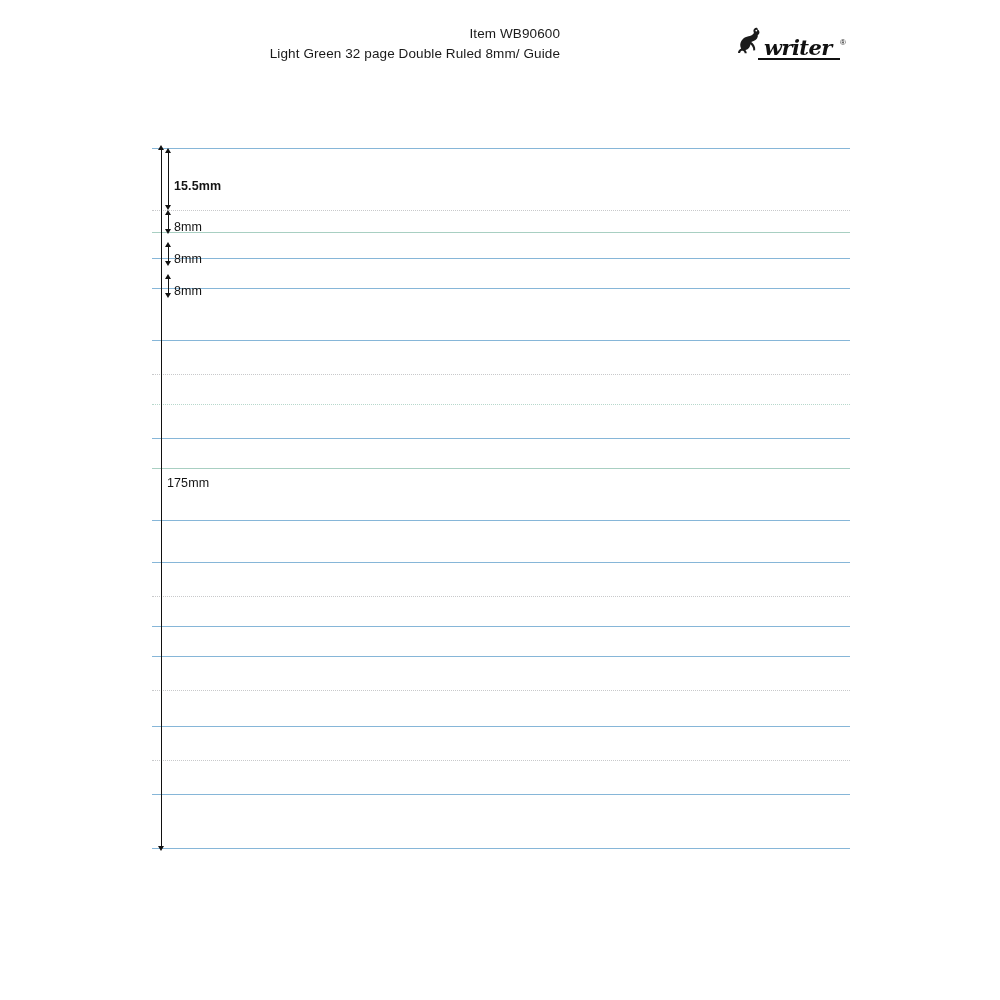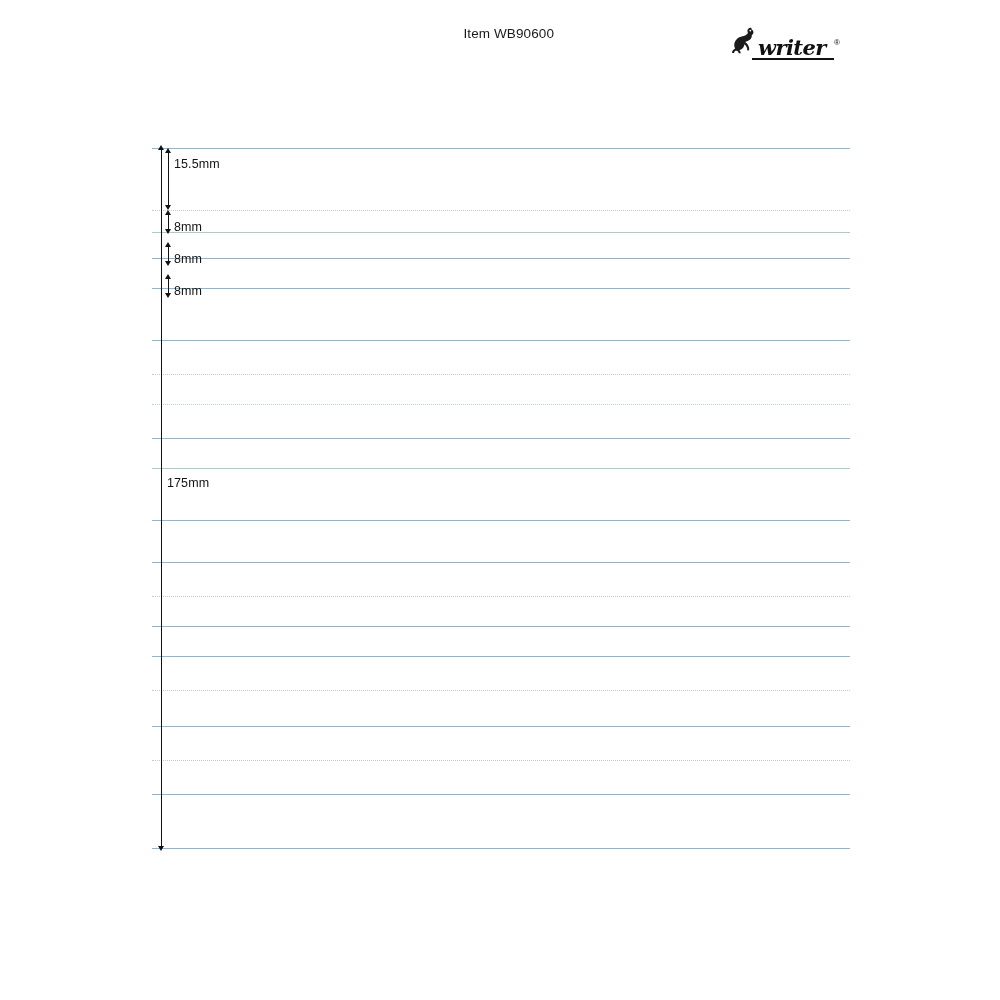--- a/index.html
+++ b/index.html
@@ -12,21 +12,21 @@
     height: 1000px;
     font-family: "Liberation Sans", sans-serif;
     color: #1a1a1a;
     position: relative;
     overflow: hidden;
   }
 
   
   #header {
     position: absolute;
-    left: 8px;
+    left: 14px;
     top: 0;
     width: 836px;
     height: 80px;
   }
   #header-text {
     position: absolute;
     right: 290px;
     top: 24px;
     text-align: right;
     line-height: 1.45;
@@ -145,20 +145,21 @@
     letter-spacing: 0.1px;
   }
 </style>
 </head>
 <body>
 
 <div id="header">
 
   <div id="header-text">
     <div class="line1">Item WB90600</div>
+    <div class="line2">Light Green 32 page Double Ruled 8mm/ Guide</div>
   </div>
 
   <div id="brand">
     <span class="roo">
       <svg width="26" height="30" viewBox="0 0 26 30" aria-hidden="true">
         <path d="M21.5 2.2c-1.1-.6-2.4-.4-3.2.5-.9.9-1.1 2.2-.6 3.3.3.7.2 1.2-.3 1.8-1.3 1.4-3 2.2-4.9 2.5-2.2.4-4.2 1.3-5.8 2.9-1.9 1.9-2.7 4.2-2.4 6.8.1.9.4 1.7.9 2.5-.9.3-1.7.9-2.3 1.7-.6.8-.9 1.7-.9 2.7h2.1c0-.7.3-1.3.8-1.7.6-.5 1.3-.6 2-.4.6.2 1.1.6 1.4 1.2.2.4.3.8.3 1.3h2.1c0-1.2-.5-2.3-1.3-3.2.6-.1 1.2-.3 1.7-.6 1.4-.7 2.4-1.9 2.9-3.4.2-.6.3-1.2.3-1.8 1.2.9 2.1 2.1 2.6 3.5.3.9.4 1.8.3 2.7l2-.3c.2-1.7-.1-3.3-.9-4.8-.7-1.4-1.8-2.6-3.1-3.4.7-.5 1.5-.9 2.4-1.1 1.4-.3 2.6-1.1 3.4-2.3.7-1.1 1-2.3.8-3.6 0 0 .6-.3 1-.8.6-.8.8-1.8.5-2.7-.2-.9-.8-1.6-1.6-2z" fill="#1b1b1b"></path>
         <circle cx="20.3" cy="4.6" r="0.9" fill="#ffffff"></circle>
       </svg>
     </span>
     <span class="brand-word">writer</span>
@@ -189,21 +190,21 @@
     <div class="rule dotted-gray" style="top: 612px;"></div>
     <div class="rule solid-blue" style="top: 646px;"></div>
     <div class="rule solid-blue" style="top: 700px;"></div>
   </div>
 
 <div id="measures">
 
   <div class="vline" style="left:28px; top:13px; height:52px;"></div>
   <div class="arrowhead arrow-up" style="left:24.5px; top:8px;"></div>
   <div class="arrowhead arrow-down" style="left:24.5px; top:65px;"></div>
-  <div class="mlabel" style="left:34px; top:17px;">15.5mm</div>
+  <div class="mlabel" style="left:34px; top:39px;font-weight:bold;">15.5mm</div>
 
   <div class="vline" style="left:28px; top:75px; height:14px;"></div>
   <div class="arrowhead arrow-up" style="left:24.5px; top:70px;"></div>
   <div class="arrowhead arrow-down" style="left:24.5px; top:89px;"></div>
   <div class="mlabel" style="left:34px; top:80px;">8mm</div>
 
   <div class="vline" style="left:28px; top:107px; height:14px;"></div>
   <div class="arrowhead arrow-up" style="left:24.5px; top:102px;"></div>
   <div class="arrowhead arrow-down" style="left:24.5px; top:121px;"></div>
   <div class="mlabel" style="left:34px; top:112px;">8mm</div>

